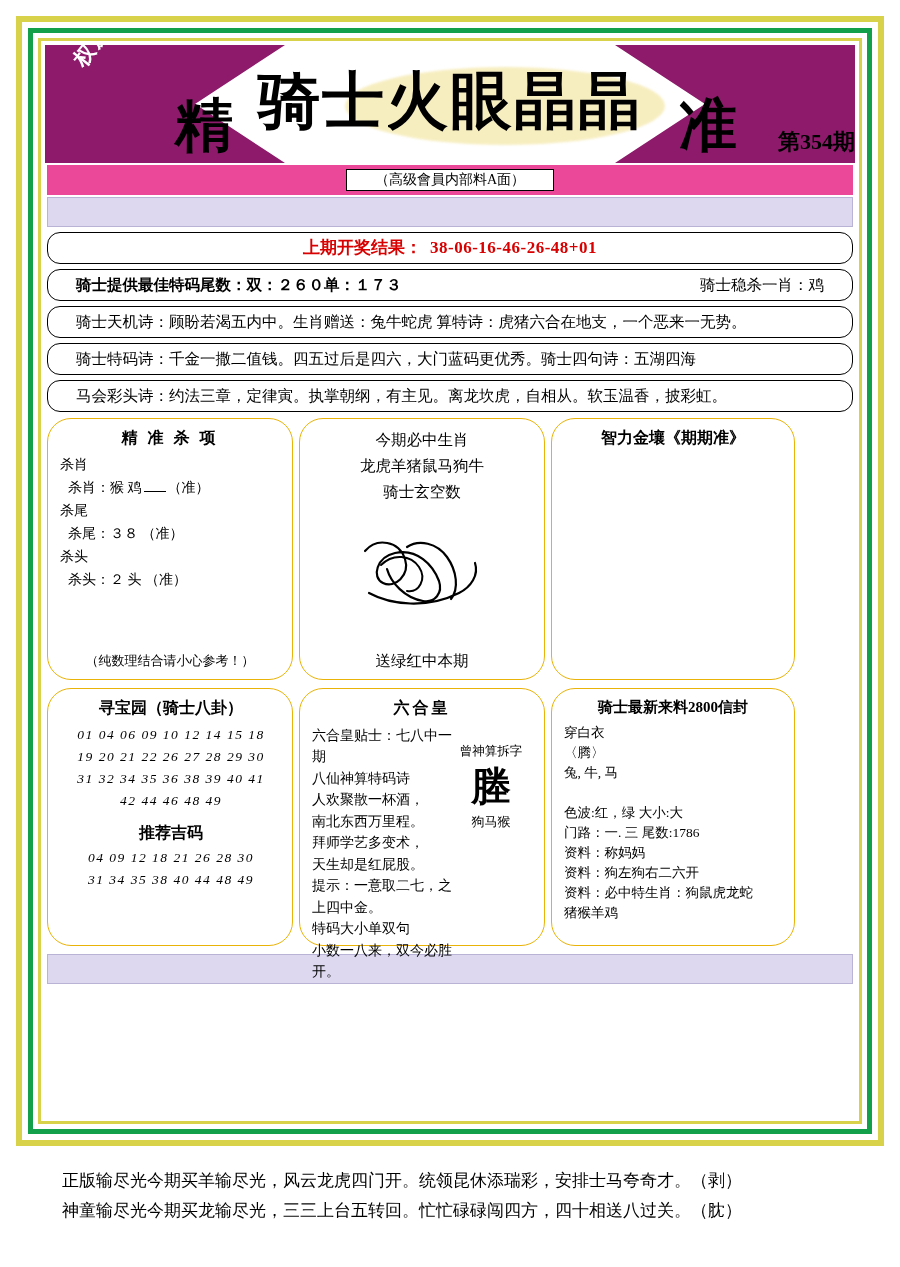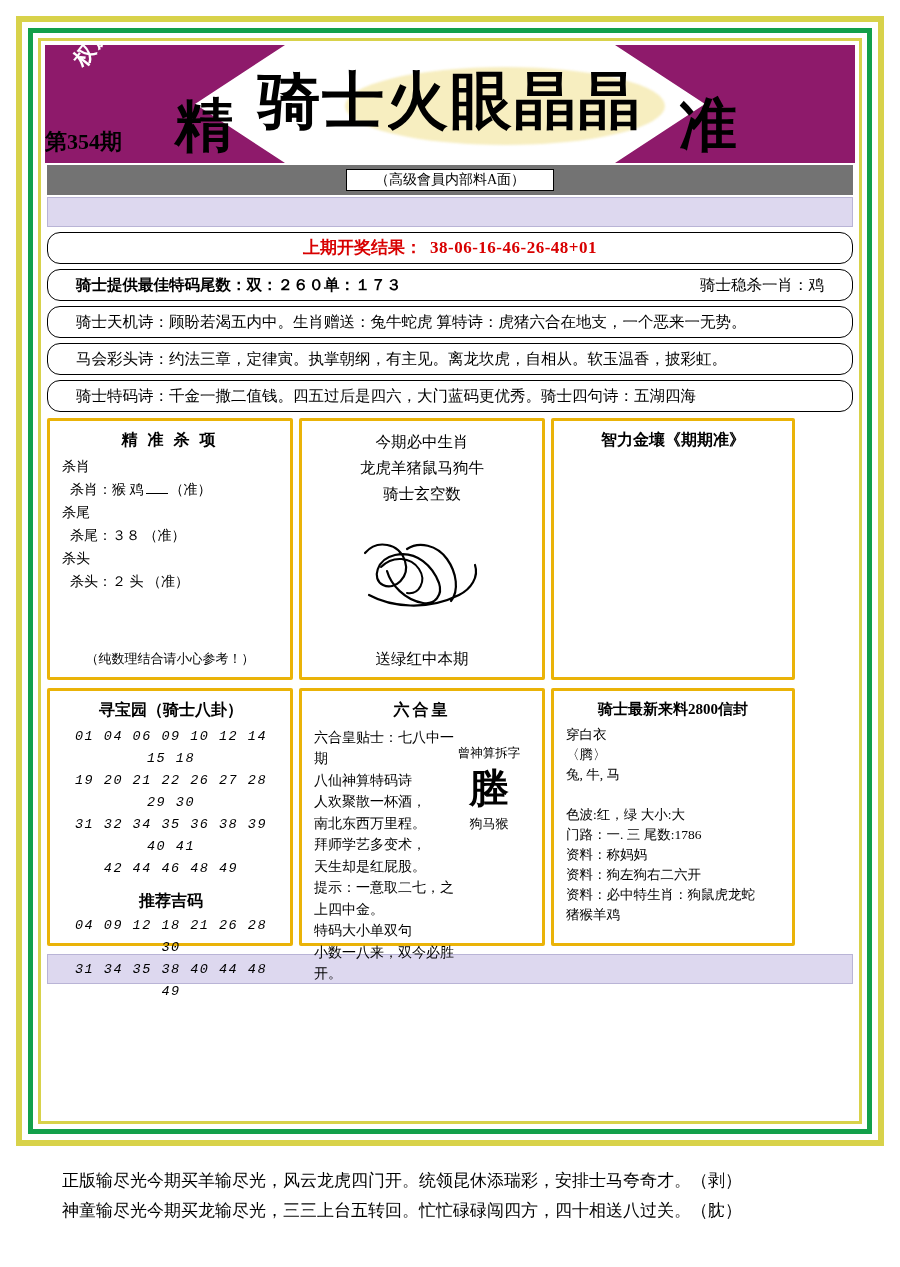--- a/index.html
+++ b/index.html
@@ -115,32 +115,32 @@
     right: 118px; top: 52px;
     font-size: 58px;
     font-weight: bold;
     color: #000;
     line-height: 1;
   }
   .banner .issue {
     position: absolute;
     left: 0; top: 82px;
     width: 100%;
-    text-align: left;
+    text-align: right;
     font-size: 22px;
     font-weight: bold;
     color: #000;
   }
 
   
   .subtitle-bar {
     position: relative;
     margin: 2px 6px 0 6px;
     height: 30px;
-    background: #737373;
+    background: #ec4899;
     display: flex;
     align-items: center;
     justify-content: center;
   }
   .subtitle-box {
     background: #ffffff;
     border: 1px solid #000;
     height: 20px;
     line-height: 20px;
     padding: 0 28px;
@@ -188,22 +188,22 @@
     display: flex;
     gap: 6px;
     align-items: flex-start;
   }
   .col { display: flex; flex-direction: column; gap: 8px; }
   .col-a { width: 246px; }
   .col-b { width: 246px; }
   .col-c { width: 244px; }
 
   .card {
-    border: 3px solid #eab308;
-    border-radius: 2px;
+    border: 1px solid #eab308;
+    border-radius: 24px;
     background: #fff;
     padding: 8px 12px;
     box-sizing: border-box;
     font-size: 14px;
     line-height: 21px;
   }
   .card .card-title {
     text-align: center;
     font-size: 16px;
     font-weight: bold;
@@ -244,21 +244,21 @@
 
   .card.wisdom { height: 262px; position: relative; text-align: center; }
   .card.wisdom .bottom-line {
     position: absolute;
     left: 0; right: 0; bottom: 8px;
     font-size: 15px;
   }
 
   .card.treasure { height: 258px; text-align: center; padding-left: 14px; }
   .card.treasure .numrow {
-    font-family: Liberation Mono, monospace;
+    font-family: Liberation Serif, serif;
     font-style: italic;
     font-size: 13.5px;
     letter-spacing: 1.5px;
     line-height: 22px;
   }
   .card.treasure .sub-title {
     font-size: 16px;
     font-weight: bold;
     margin: 10px 0 4px 0;
   }
@@ -333,22 +333,22 @@
         <div class="rows">
           <div class="row result">
             <span class="label">上期开奖结果：</span>
             <span class="nums">38-06-16-46-26-48+01</span>
           </div>
           <div class="row">
             <span class="seg-left">骑士提供最佳特码尾数：双：２６０单：１７３</span>
             <span class="seg-right">骑士稳杀一肖：鸡</span>
           </div>
           <div class="row">骑士天机诗：顾盼若渴五内中。生肖赠送：兔牛蛇虎 算特诗：虎猪六合在地支，一个恶来一无势。</div>
+          <div class="row">骑士特码诗：千金一撒二值钱。四五过后是四六，大门蓝码更优秀。骑士四句诗：五湖四海</div>
           <div class="row">马会彩头诗：约法三章，定律寅。执掌朝纲，有主见。离龙坎虎，自相从。软玉温香，披彩虹。</div>
-          <div class="row">骑士特码诗：千金一撒二值钱。四五过后是四六，大门蓝码更优秀。骑士四句诗：五湖四海</div>
         </div>
 
         <div class="cards">
 
           <div class="col col-a">
             <div class="card kill">
               <div class="card-title">精 准 杀 项</div>
               <div class="kill-list">
                 <p>杀肖</p>
                 <p class="indent">

